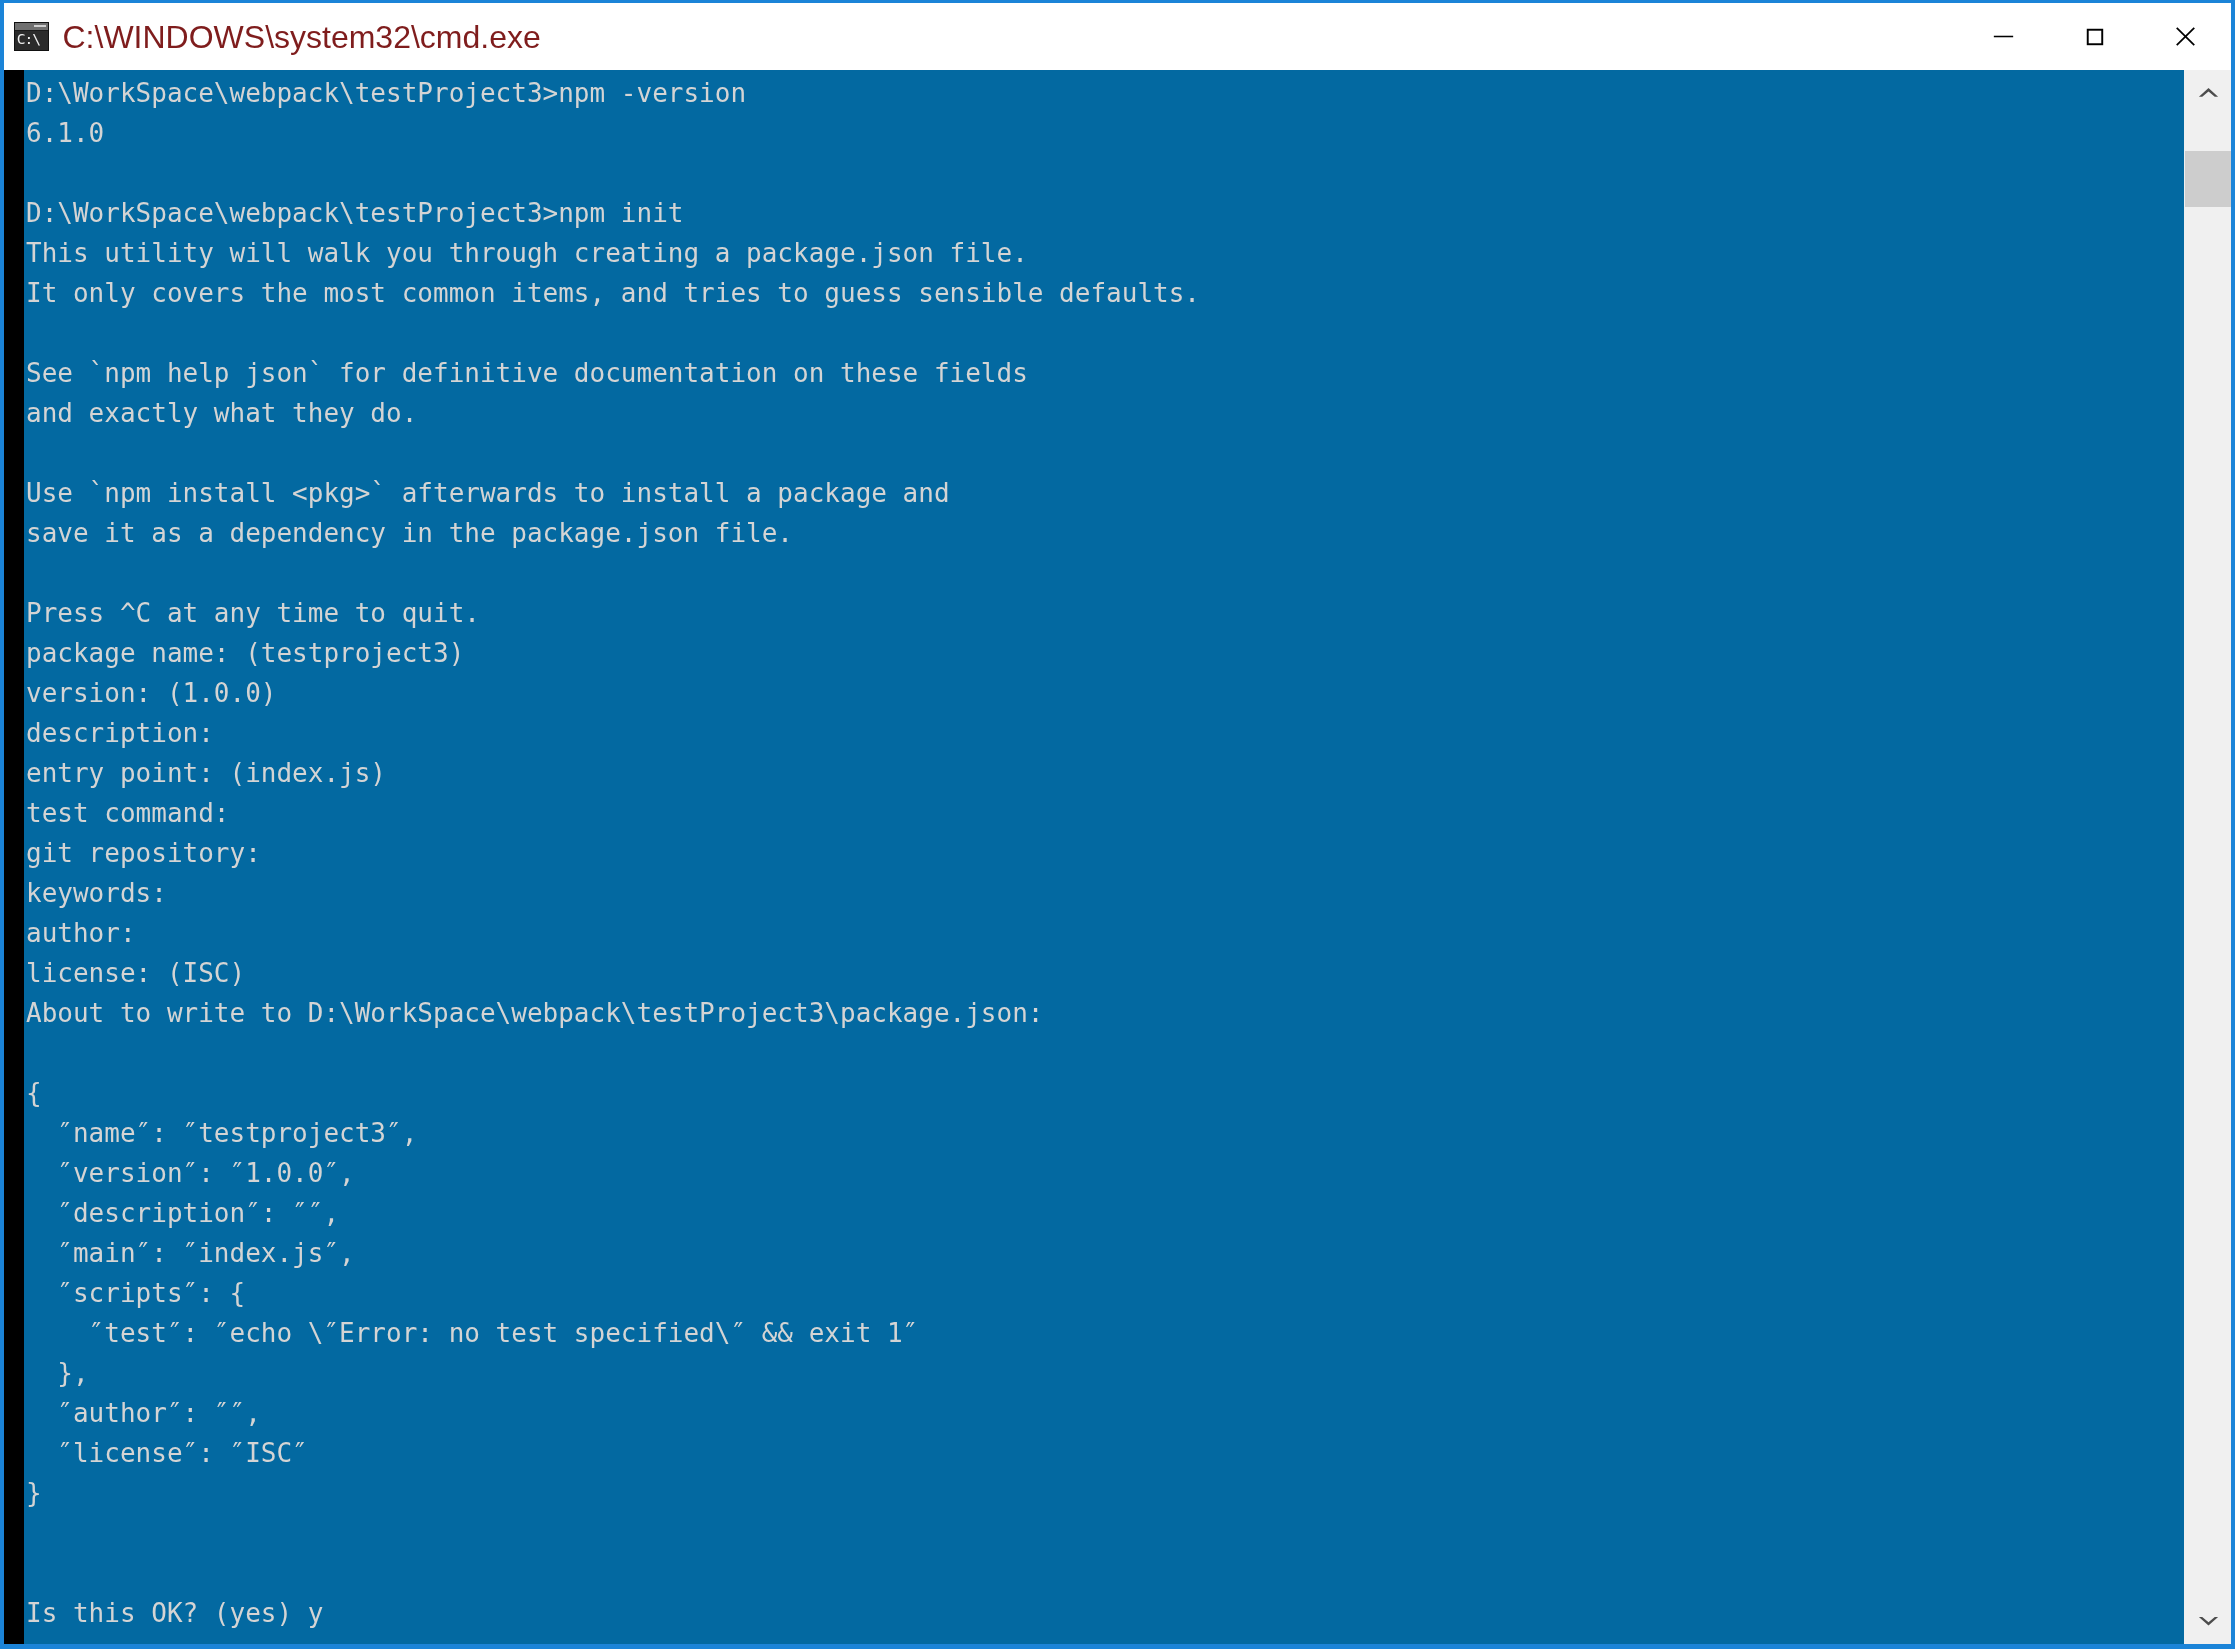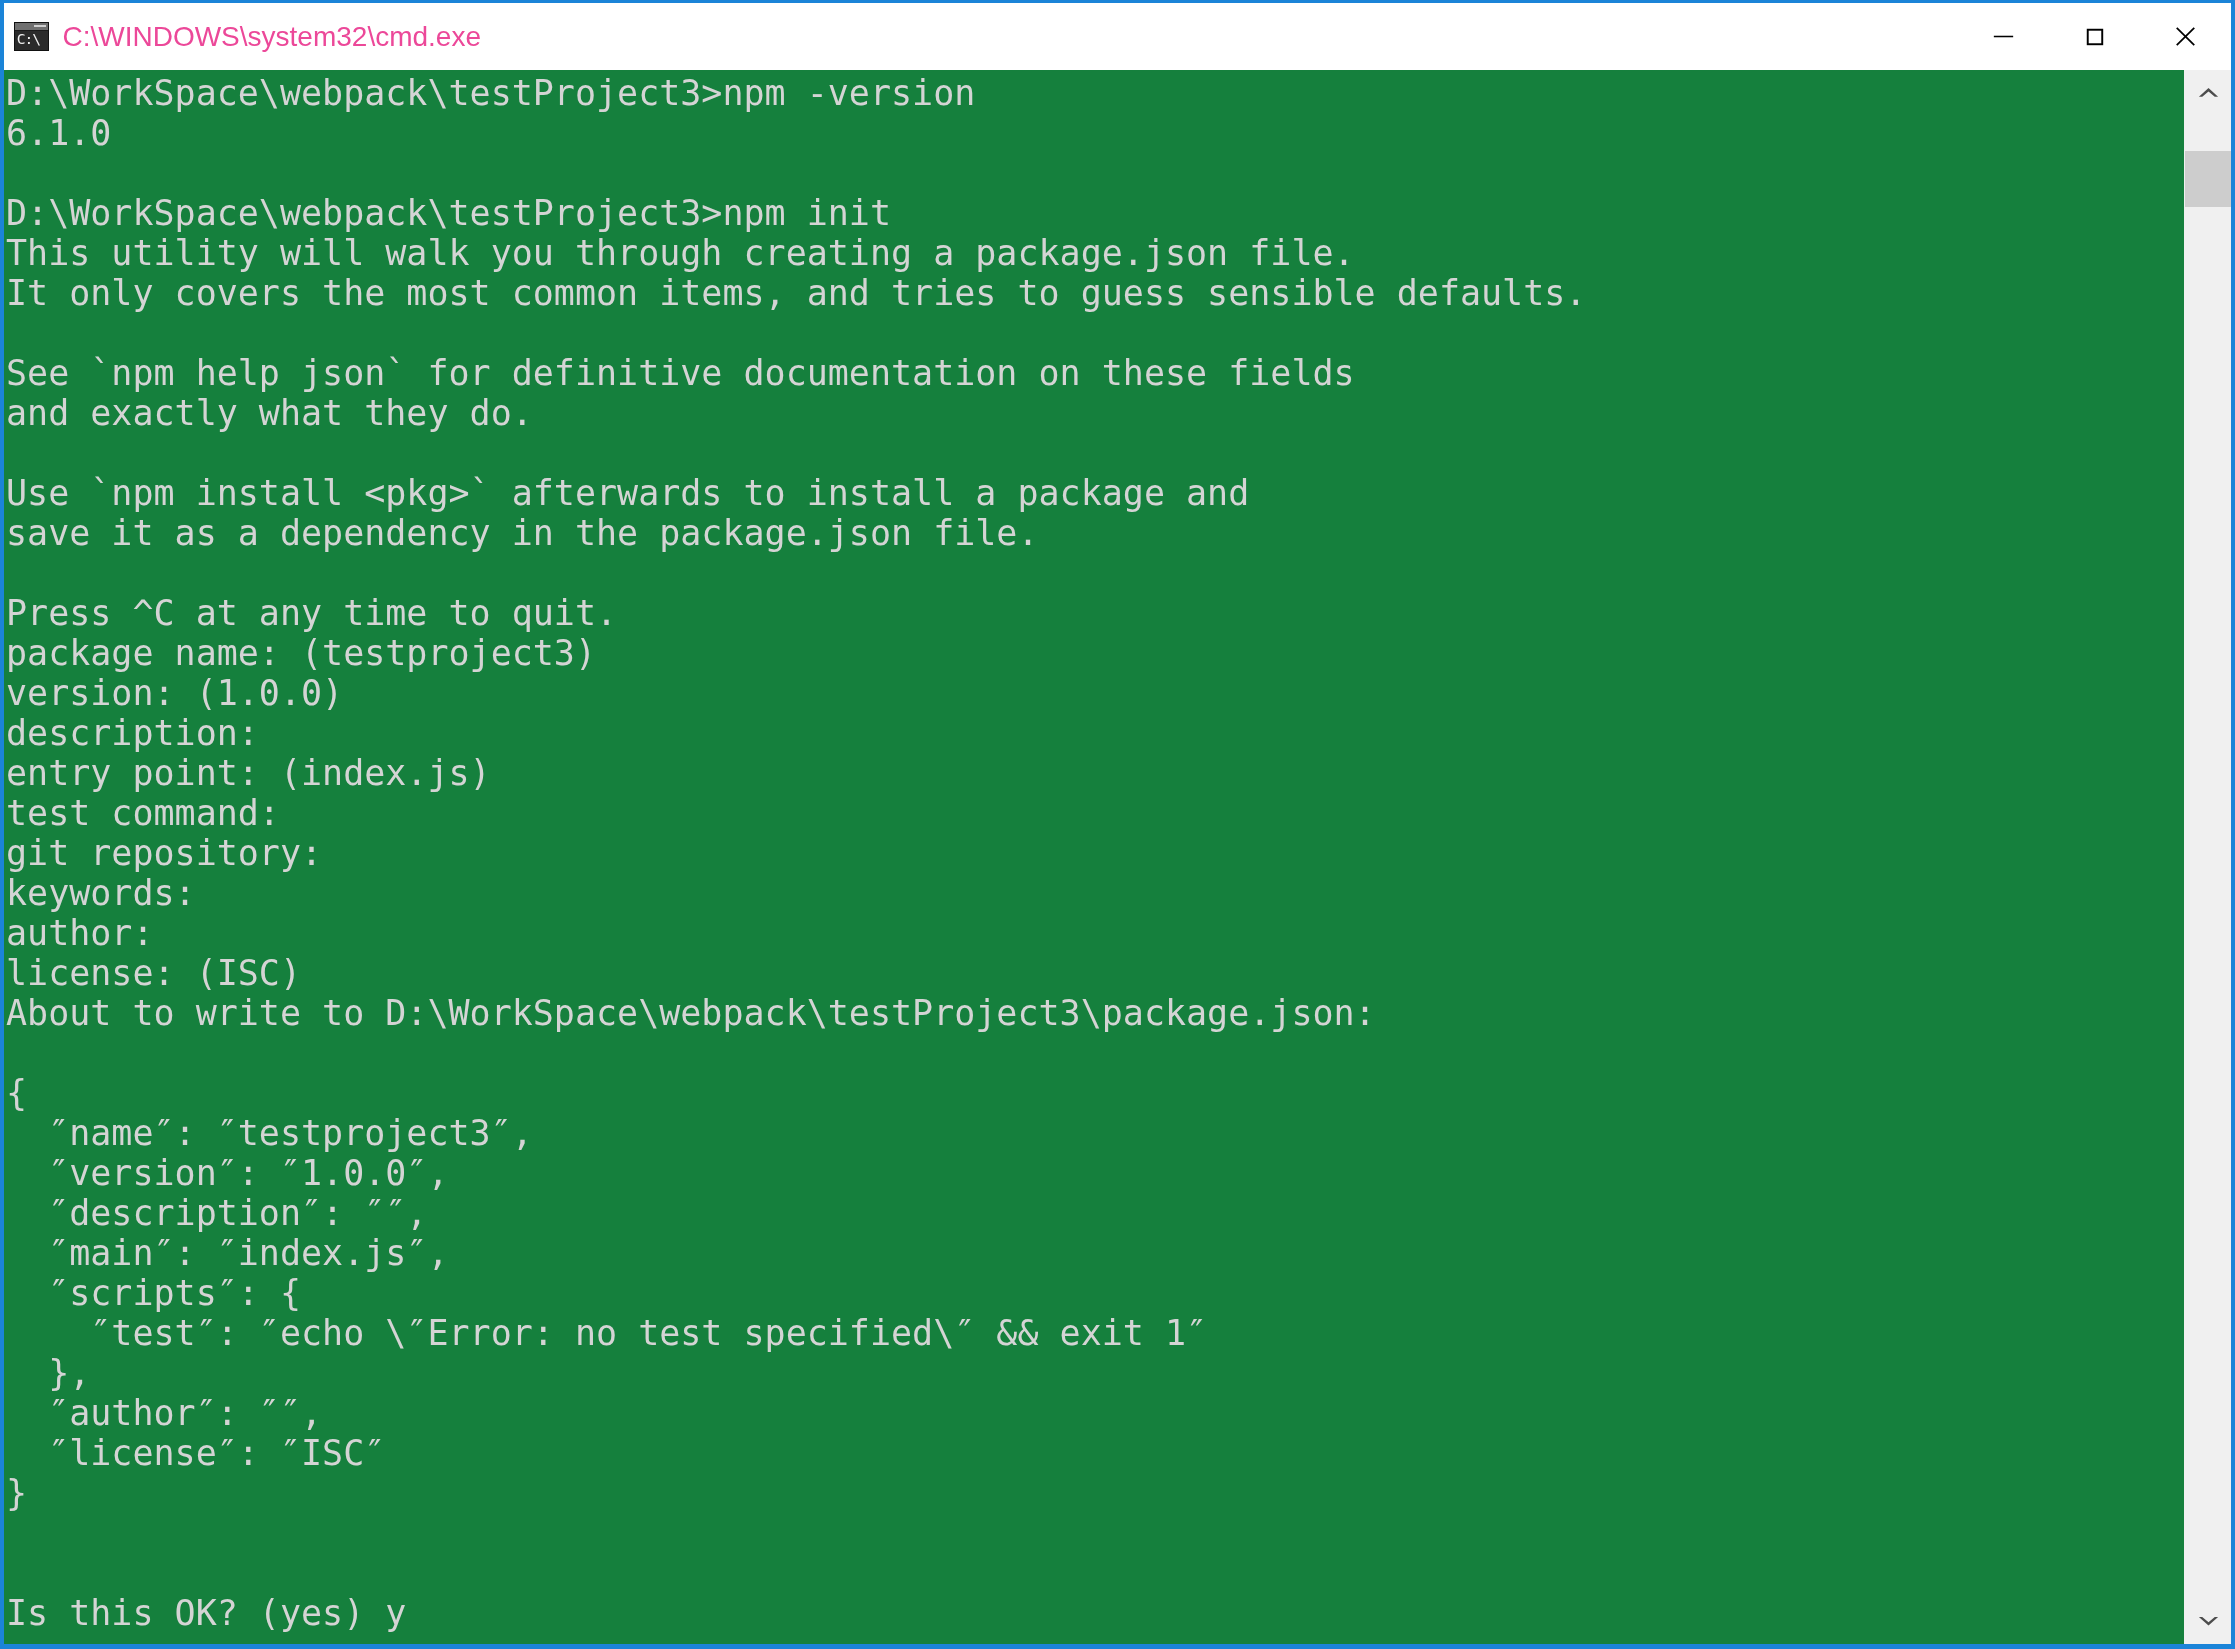--- a/index.html
+++ b/index.html
@@ -77,22 +77,22 @@
     left: 2px;
     top: 7.8px;
     color: #f2f2f2;
     font-family: "DejaVu Sans Mono", monospace;
     font-size: 14.6px;
     line-height: 16.6px;
     letter-spacing: -1px;
     white-space: nowrap;
   }
   .title-text {
-    font-size: 28px;
-    color: #ec4899;
+    font-size: 32px;
+    color: #7f1d1d;
     font-family: "Liberation Sans", sans-serif;
     white-space: nowrap;
     line-height: 1;
   }
 
   .window-controls {
     position: absolute;
     right: 0;
     top: 0;
     height: 67px;
@@ -114,32 +114,33 @@
   
   .console-area {
     position: relative;
     flex: 1 1 auto;
     display: flex;
     background: #000000;
     min-height: 0;
   }
   .console-text {
     flex: 1 1 auto;
-    background: #15803d;
+    background: #0369a1;
     color: #d4d4d4;
     font-family: "DejaVu Sans Mono", "Liberation Mono", monospace;
-    font-size: 35px;
+    font-size: 26px;
     line-height: 40px;
     letter-spacing: 0px;
     white-space: pre;
     overflow: hidden;
     padding: 2.9px 0 0 2px;
     box-sizing: border-box;
     font-stretch: condensed;
     transform-origin: 0 0;
+    margin-left: 20px;
   }
   .console-text .ln { display: block; height: 40px; }
 
   
   .scrollbar {
     flex: 0 0 46px;
     width: 46px;
     background: #f0f0f0;
     display: flex;
     flex-direction: column;

